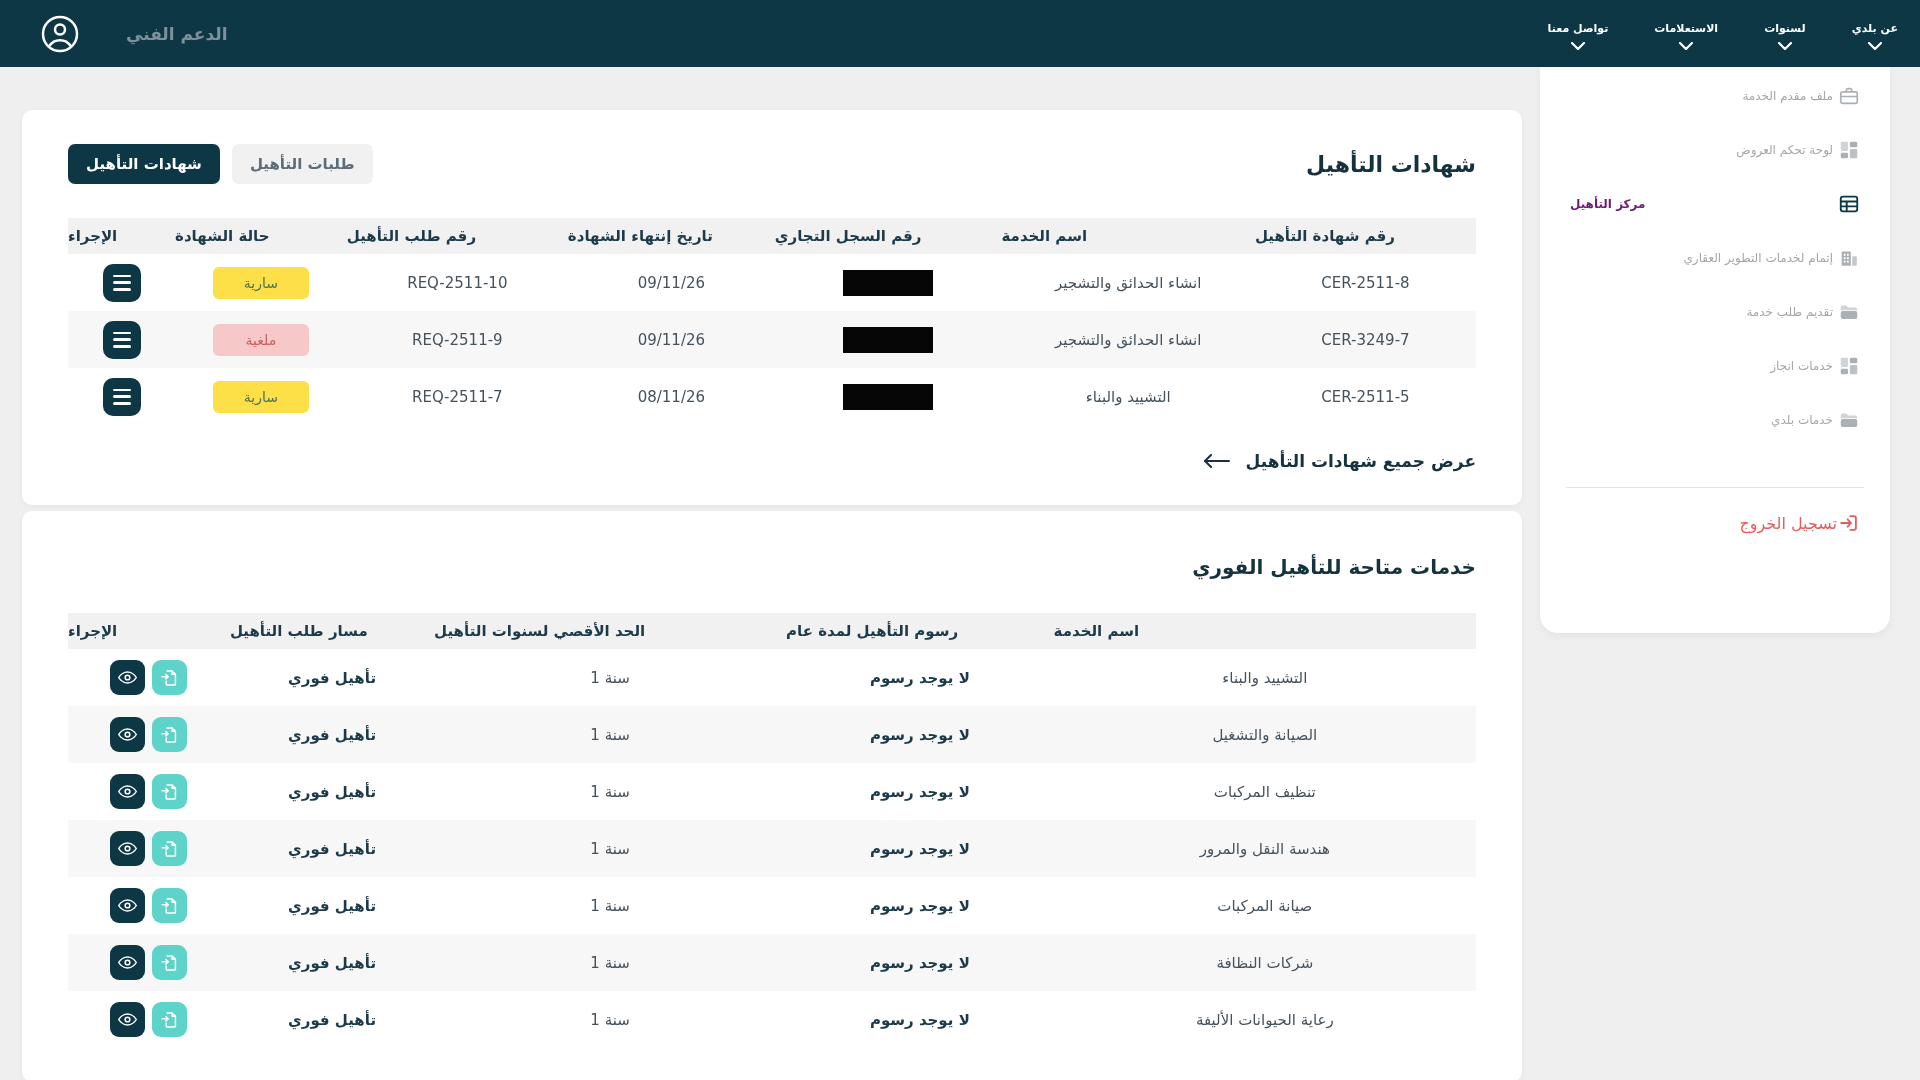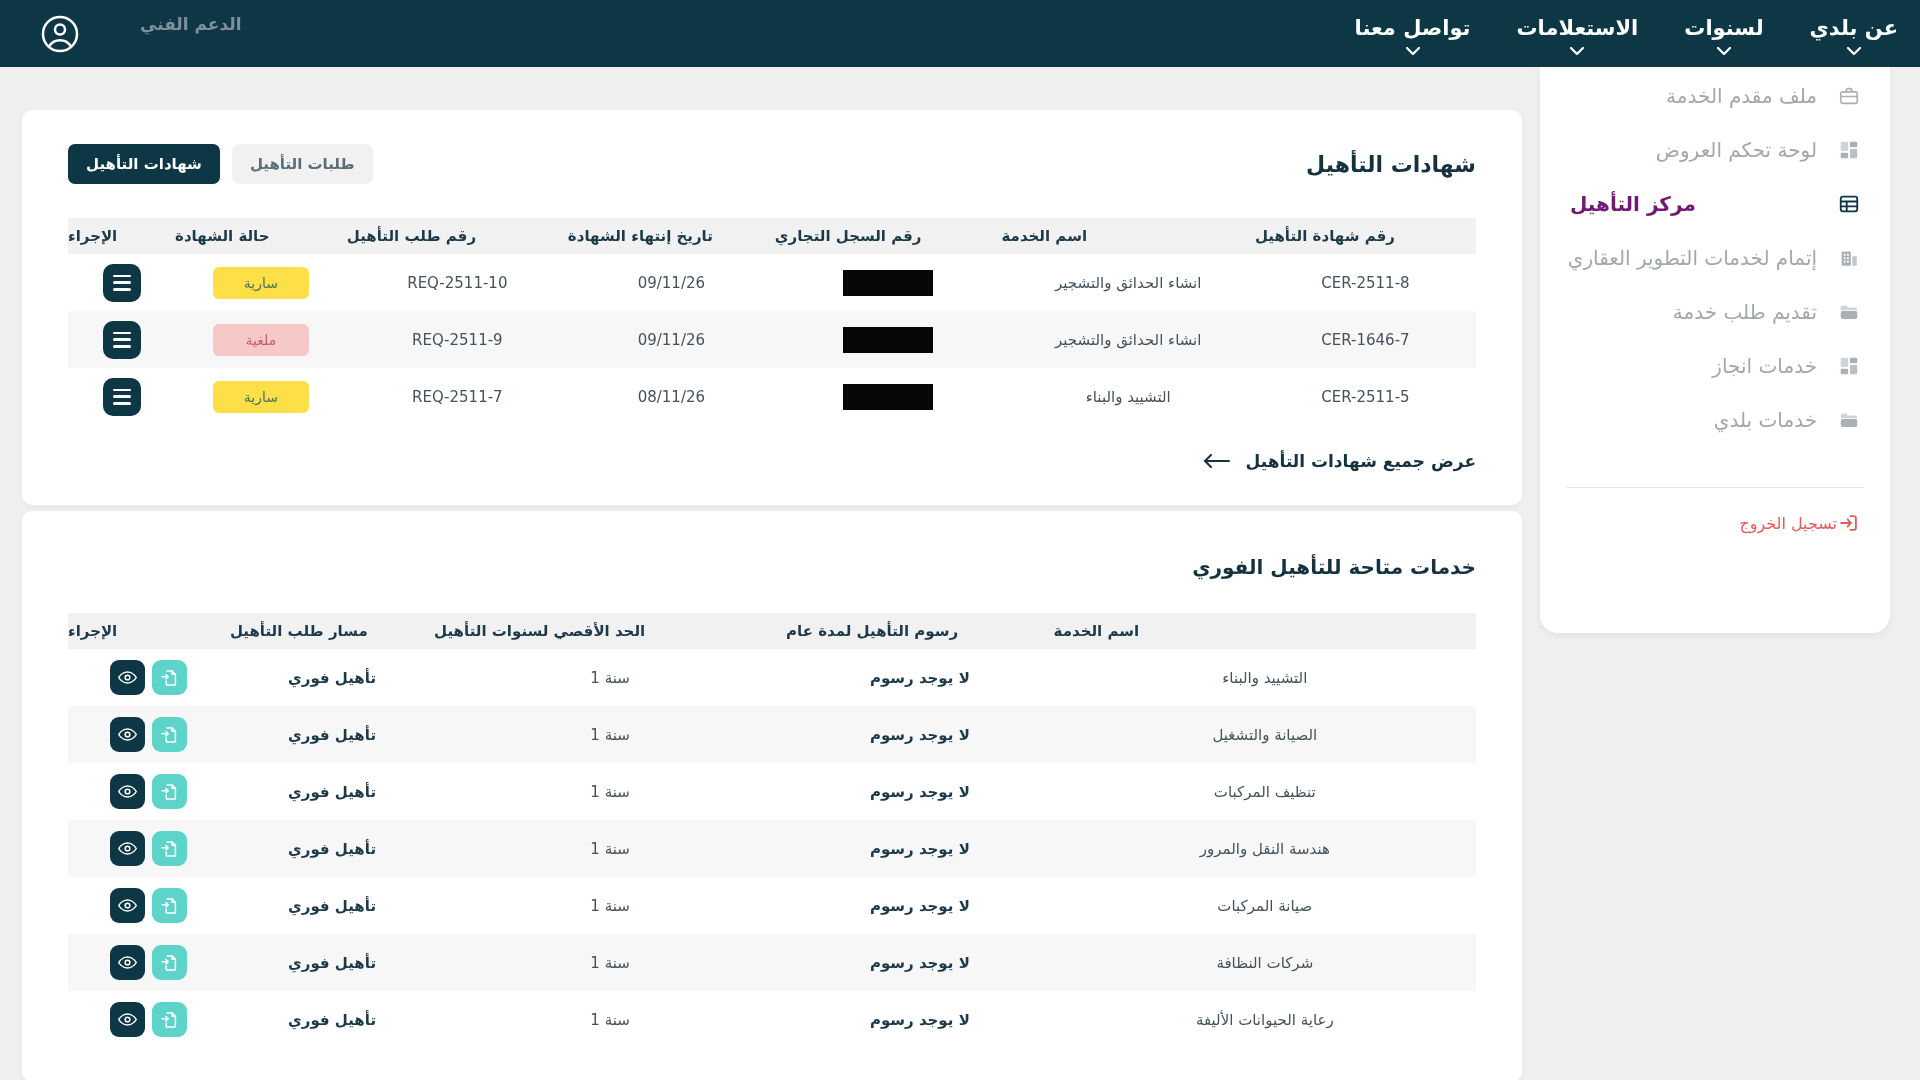--- a/index.html
+++ b/index.html
@@ -14,37 +14,37 @@
 
   
   .navbar {
     position:absolute; top:0; right:0; left:0; height:67px;
     background:#0d3745; display:flex; align-items:center;
     justify-content:space-between; padding:0 22px 0 40px; z-index:20;
   }
   .nav-menu { display:flex; align-items:stretch; gap:46px; height:100%; }
   .nav-item {
     display:flex; flex-direction:column; align-items:center; justify-content:center;
-    gap:7px; color:#ffffff; font-size:21px; font-weight:bold; cursor:pointer;
+    gap:7px; color:#ffffff; font-size:11px; font-weight:bold; cursor:pointer;
     padding-top:4px;
   }
-  .nav-left { display:flex; align-items:flex-start; gap:60px; }
+  .nav-left { display:flex; align-items:center; gap:46px; }
   .support-label { color:#7e909b; font-size:17px; font-weight:bold; cursor:pointer; }
   .avatar { width:40px; height:40px; display:flex; cursor:pointer; }
 
   
   .sidebar {
     position:absolute; top:67px; right:30px; width:350px; height:566px;
     background:#ffffff; border-radius:0 0 18px 18px;
     box-shadow:0 3px 8px rgba(0,0,0,.05);
     padding:2px 0 0; z-index:10;
   }
   .side-item {
-    height:54px; display:flex; align-items:center; gap:21px;
-    padding:0 30px; color:#a2a7ab; font-size:20px; cursor:pointer;
+    height:54px; display:flex; align-items:center; gap:5px;
+    padding:0 30px; color:#a2a7ab; font-size:12px; cursor:pointer;
     white-space:nowrap;
   }
   .side-item .s-icon { width:22px; height:22px; flex:0 0 22px; display:flex; color:#aab0b4; }
   .side-item.active { color:#701a75; font-weight:bold;justify-content:space-between; }
   .side-item.active .s-icon { color:#0d3745; }
   .side-divider { border-top:1px solid #e4e4e5; margin:40px 26px 0; }
   .logout-item {
     display:flex; align-items:center; gap:1px; padding:24px 30px;
     color:#e35d5d; font-size:16px; cursor:pointer;
   }
@@ -283,21 +283,21 @@
           <td><span class="badge valid">سارية</span></td>
           <td>
             <button class="menu-btn">
                 <span></span>
                 <span></span>
                 <span></span>
               </button>
           </td>
         </tr>
         <tr class="alt">
-          <td>CER-1646-7</td>
+          <td>CER-3249-7</td>
           <td>انشاء الحدائق والتشجير</td>
           <td><span class="redacted"></span></td>
           <td>09/11/26</td>
           <td>REQ-2511-9</td>
           <td><span class="badge cancelled">ملغية</span></td>
           <td>
             <button class="menu-btn">
                 <span></span>
                 <span></span>
                 <span></span>

